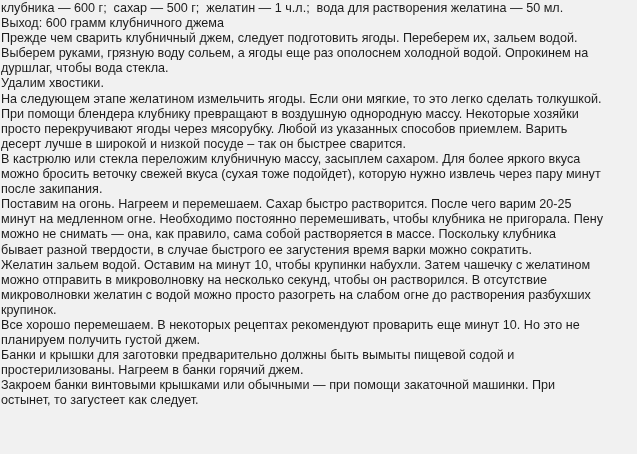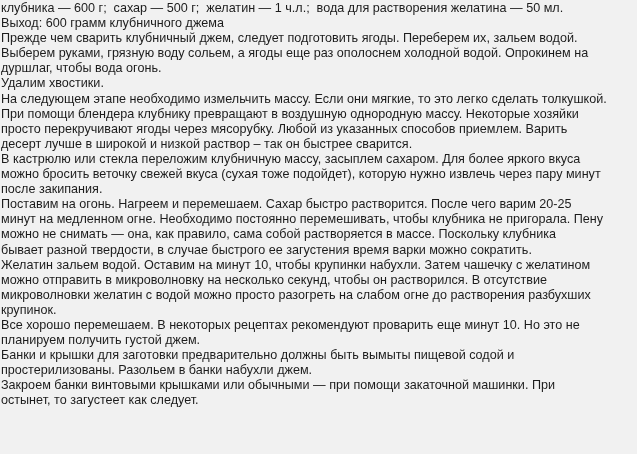--- a/index.html
+++ b/index.html
@@ -29,36 +29,36 @@
   }
 </style>
 </head>
 <body>
 
 <div class="doc">
   <div class="line">клубника — 600 г;  сахар — 500 г;  желатин — 1 ч.л.;  вода для растворения желатина — 50 мл.</div>
   <div class="line">Выход: 600 грамм клубничного джема</div>
   <div class="line">Прежде чем сварить клубничный джем, следует подготовить ягоды. Переберем их, зальем водой.</div>
   <div class="line">Выберем руками, грязную воду сольем, а ягоды еще раз ополоснем холодной водой. Опрокинем на</div>
-  <div class="line">дуршлаг, чтобы вода огонь.</div>
+  <div class="line">дуршлаг, чтобы вода стекла.</div>
   <div class="line">Удалим хвостики.</div>
-  <div class="line">На следующем этапе необходимо измельчить массу. Если они мягкие, то это легко сделать толкушкой.</div>
+  <div class="line">На следующем этапе желатином измельчить ягоды. Если они мягкие, то это легко сделать толкушкой.</div>
   <div class="line">При помощи блендера клубнику превращают в воздушную однородную массу. Некоторые хозяйки</div>
   <div class="line">просто перекручивают ягоды через мясорубку. Любой из указанных способов приемлем. Варить</div>
-  <div class="line">десерт лучше в широкой и низкой раствор – так он быстрее сварится.</div>
+  <div class="line">десерт лучше в широкой и низкой посуде – так он быстрее сварится.</div>
   <div class="line">В кастрюлю или стекла переложим клубничную массу, засыплем сахаром. Для более яркого вкуса</div>
   <div class="line">можно бросить веточку свежей вкуса (сухая тоже подойдет), которую нужно извлечь через пару минут</div>
   <div class="line">после закипания.</div>
   <div class="line">Поставим на огонь. Нагреем и перемешаем. Сахар быстро растворится. После чего варим 20-25</div>
   <div class="line">минут на медленном огне. Необходимо постоянно перемешивать, чтобы клубника не пригорала. Пену</div>
   <div class="line">можно не снимать — она, как правило, сама собой растворяется в массе. Поскольку клубника</div>
   <div class="line">бывает разной твердости, в случае быстрого ее загустения время варки можно сократить.</div>
   <div class="line">Желатин зальем водой. Оставим на минут 10, чтобы крупинки набухли. Затем чашечку с желатином</div>
   <div class="line">можно отправить в микроволновку на несколько секунд, чтобы он растворился. В отсутствие</div>
   <div class="line">микроволновки желатин с водой можно просто разогреть на слабом огне до растворения разбухших</div>
   <div class="line">крупинок.</div>
   <div class="line">Все хорошо перемешаем. В некоторых рецептах рекомендуют проварить еще минут 10. Но это не</div>
   <div class="line">планируем получить густой джем.</div>
   <div class="line">Банки и крышки для заготовки предварительно должны быть вымыты пищевой содой и</div>
-  <div class="line">простерилизованы. Разольем в банки набухли джем.</div>
+  <div class="line">простерилизованы. Нагреем в банки горячий джем.</div>
   <div class="line">Закроем банки винтовыми крышками или обычными — при помощи закаточной машинки. При</div>
   <div class="line">остынет, то загустеет как следует.</div>
 </div>
 
 </body></html>

